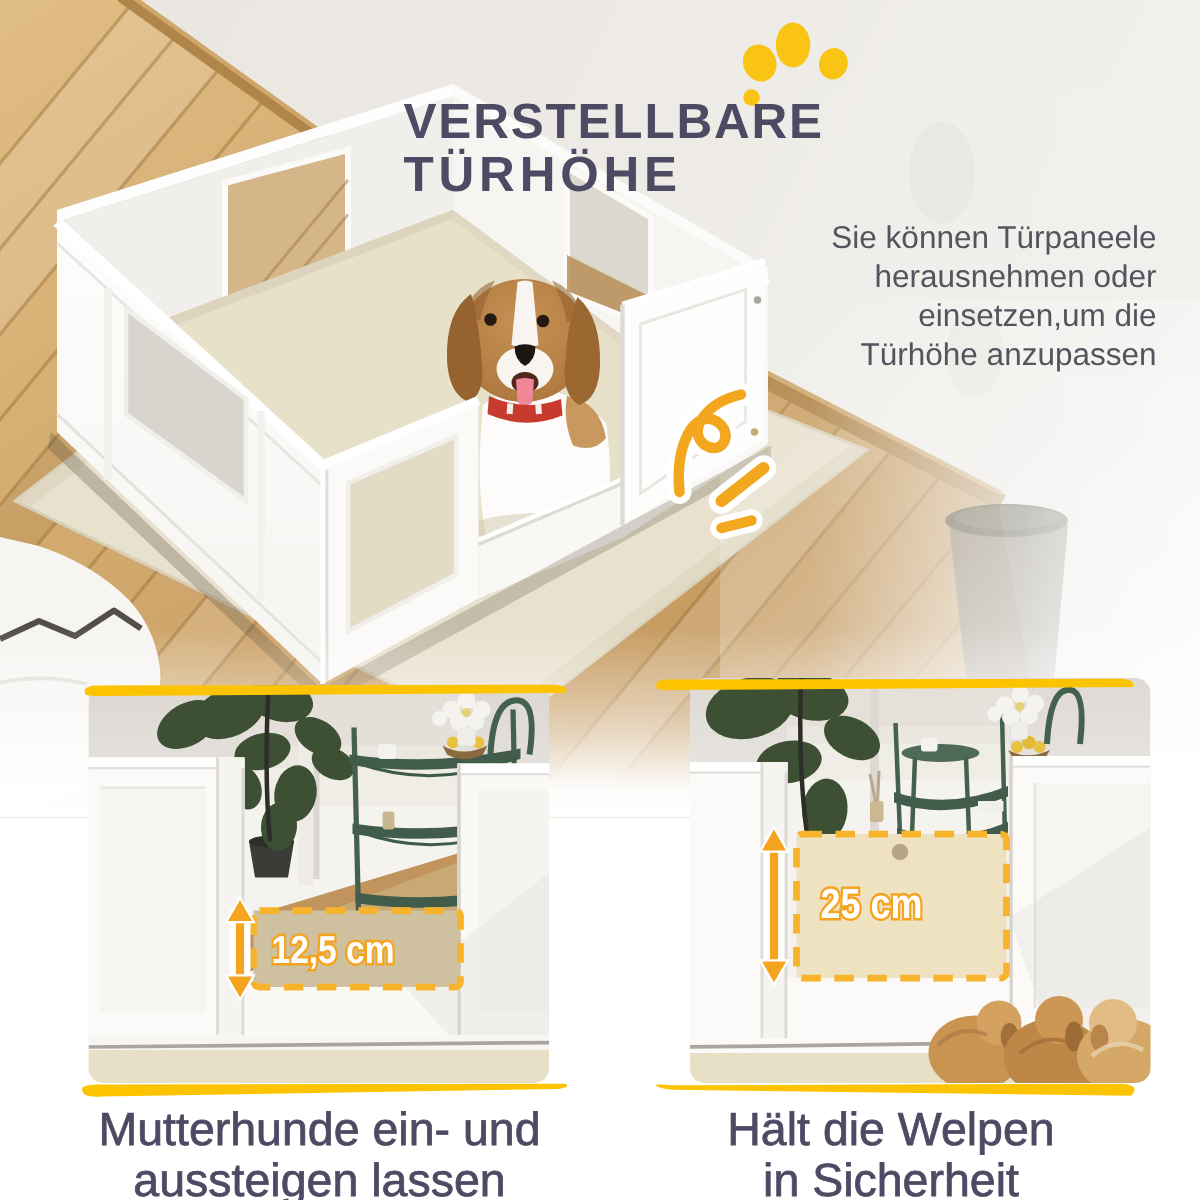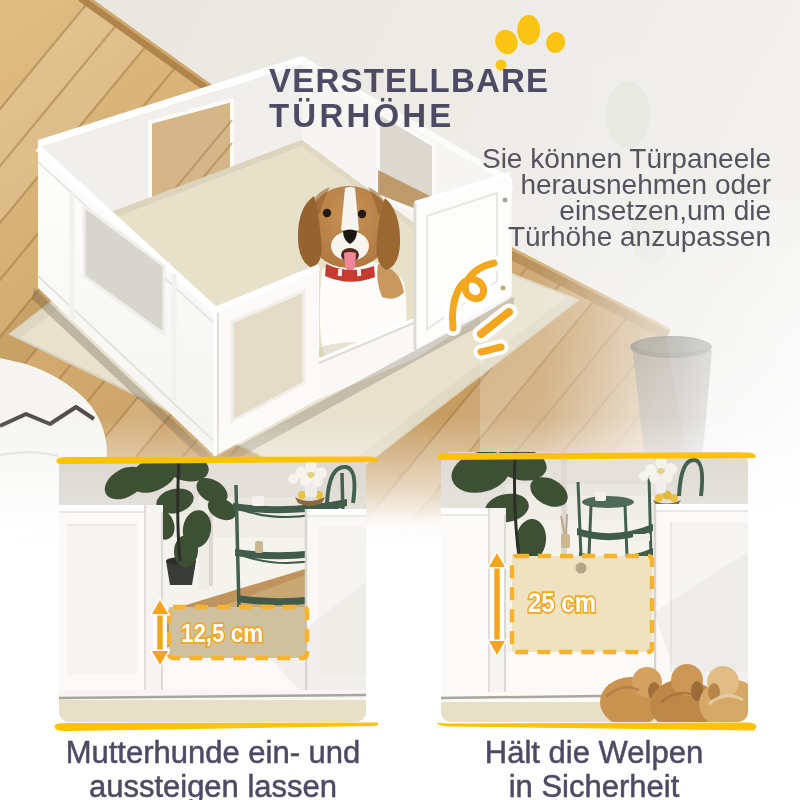--- a/index.html
+++ b/index.html
@@ -221,21 +221,21 @@
   <ellipse cx="506.5" cy="42" rx="11" ry="12.5" transform="rotate(-22 506.5 42)"></ellipse>
   <ellipse cx="528.7" cy="30" rx="11.5" ry="15"></ellipse>
   <ellipse cx="555.6" cy="42.5" rx="9.5" ry="10.5" transform="rotate(18 555.6 42.5)"></ellipse>
   <circle cx="501" cy="65" r="5.5"></circle>
 </g>
 </svg>
 </div>
 
 <div class="abs" style="right:31px;top:63px;width:500px;text-align:left;color:#4d4a63;font-weight:bold;font-size:33px;line-height:35px;letter-spacing:1.2px;">VERSTELLBARE<br><span style="letter-spacing:3.2px;margin-right:-3.2px;">TÜRHÖHE</span></div>
 
-<div class="abs" style="right:29px;top:146px;width:500px;text-align:right;color:#56535f;font-size:28px;line-height:26px;">Sie können Türpaneele<br>herausnehmen oder<br>einsetzen,um die<br>Türhöhe anzupassen</div>
+<div class="abs" style="right:29px;top:146px;width:500px;text-align:right;color:#56535f;font-size:21px;line-height:26px;">Sie können Türpaneele<br>herausnehmen oder<br>einsetzen,um die<br>Türhöhe anzupassen</div>
 
 <div class="abs" style="left:59px;top:457px;width:307px;height:324px;">
 <svg width="307" height="265" viewBox="0 0 307 265">
 <defs>
   <clipPath id="panelclipL">
           <rect x="0" y="0" width="307" height="265" rx="10"></rect>
         </clipPath>
   <linearGradient id="pwallL" x1="0" y1="0" x2="0" y2="1">
     <stop offset="0" stop-color="#dcd7d1"></stop>
     <stop offset="0.5" stop-color="#efedea"></stop>
@@ -338,21 +338,21 @@
 <g>
   <line x1="101" y1="153" x2="101" y2="198" stroke="#ffffff" stroke-width="14" stroke-linecap="round"></line>
   <line x1="101" y1="151" x2="101" y2="200" stroke="#f5a41f" stroke-width="5.5"></line>
   <path d="M101,143 L93,157 L109,157 Z" fill="#f5a41f" stroke="#ffffff" stroke-width="3" paint-order="stroke"></path>
   <path d="M101,208 L93,194 L109,194 Z" fill="#f5a41f" stroke="#ffffff" stroke-width="3" paint-order="stroke"></path>
 </g>
 </g>
 </svg>
 </div>
 
-<div class="abs" style="left:441px;top:452px;width:307px;height:270px;">
+<div class="abs" style="left:460px;top:452px;width:307px;height:270px;">
 <svg width="307" height="270" viewBox="0 0 307 270">
 <defs>
   <clipPath id="panelclipR">
           <rect x="0" y="0" width="307" height="270" rx="10"></rect>
         </clipPath>
   <linearGradient id="pwallR" x1="0" y1="0" x2="0" y2="1">
     <stop offset="0" stop-color="#ded9d3"></stop>
     <stop offset="0.45" stop-color="#efedea"></stop>
     <stop offset="1" stop-color="#f5f3ef"></stop>
   </linearGradient>

